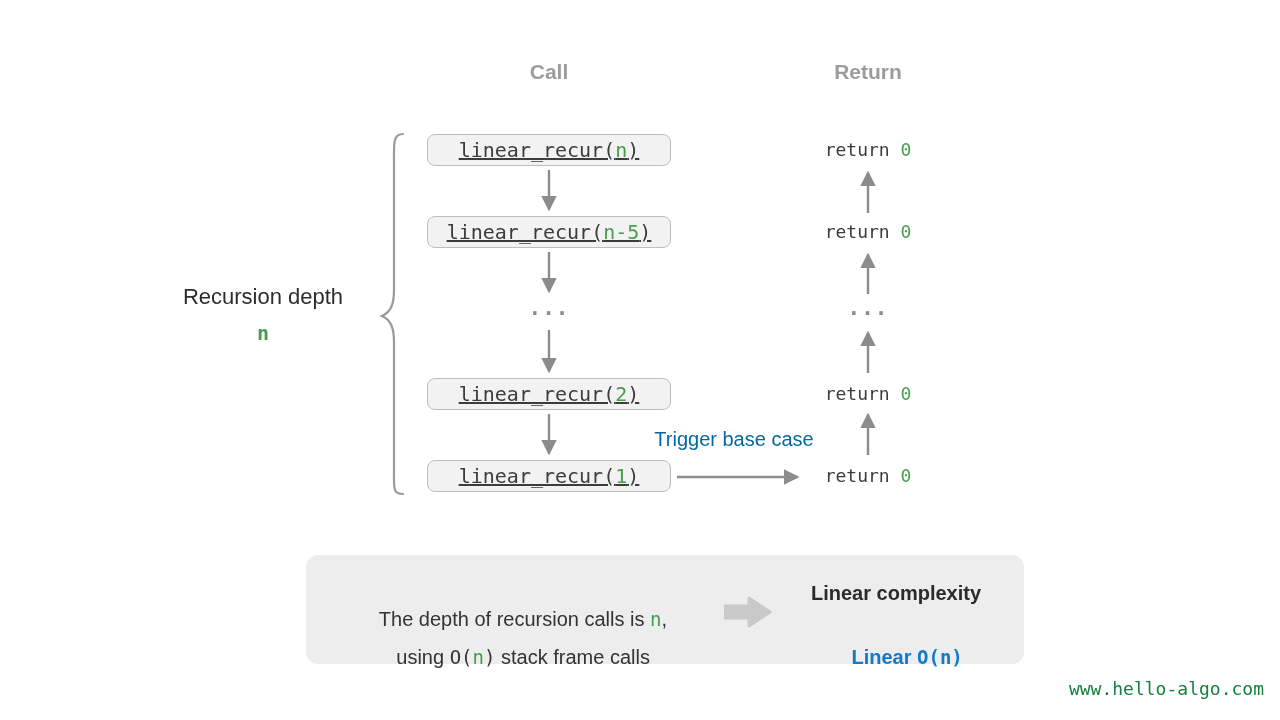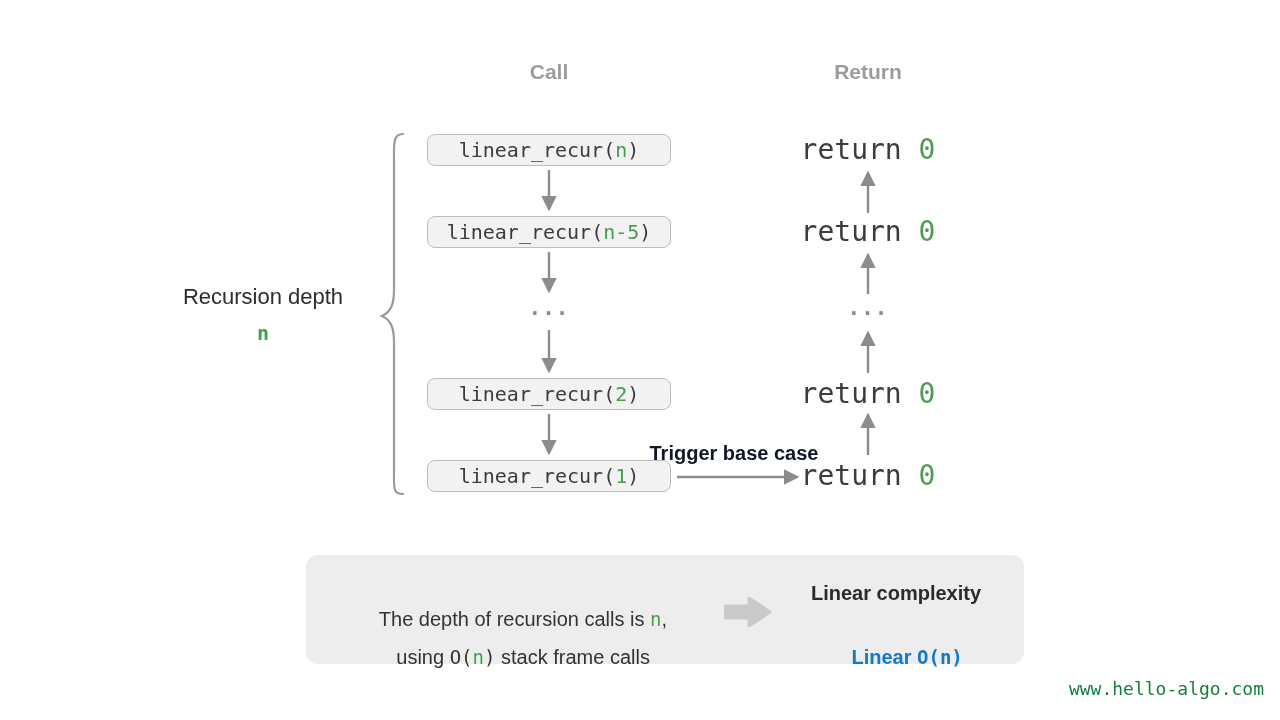--- a/index.html
+++ b/index.html
@@ -15,45 +15,46 @@
   #return-hdr { left:724px; }
 
   .overlay { position:absolute; left:0; top:0; pointer-events:none; }
 
   .codebox {
     position:absolute; left:403px; width:244px; height:32px;
     box-sizing:border-box; background:#f2f2f2; border:1.5px solid #bdbdbd;
     border-radius:8px; display:flex; align-items:center; justify-content:center;
     font-family:"DejaVu Sans Mono", monospace; font-size:20px; color:#3c3c3c;
     white-space:pre;
+    text-decoration:underline;
   }
   .green { color:var(--green); }
   .blue  { color:var(--blue); }
 
   .ret {
     position:absolute; left:744px; width:200px; text-align:center;
-    font-family:"DejaVu Sans Mono", monospace; font-size:28px; color:#3c3c3c;
+    font-family:"DejaVu Sans Mono", monospace; font-size:18px; color:#3c3c3c;
     line-height:26px; white-space:pre;
   }
   .dots {
     position:absolute; width:80px; text-align:center; line-height:24px;
     font-family:"DejaVu Sans Mono", monospace; font-weight:bold;
     font-size:21px; color:#8c8c8c; letter-spacing:1px;
   }
   #depth-label {
     position:absolute; left:119px; top:284px; width:240px; text-align:center;
     font-size:22px; color:#2d2d2d; line-height:26px;
   }
   #depth-n {
     position:absolute; left:119px; top:321px; width:240px; text-align:center;
     font-family:"DejaVu Sans Mono", monospace; font-weight:bold; font-size:20px;
   }
   #trigger {
-    position:absolute; left:600px; top:442px; width:220px; text-align:center;
-    font-size:20px; font-weight:bold; color:#0f172a;
+    position:absolute; left:600px; top:428px; width:220px; text-align:center;
+    font-size:20px; font-weight:normal; color:#0369a1;
   }
   #summary-box {
     position:absolute; left:282px; top:555px; width:718px; height:109px;
     background:#ededed; border-radius:12px;
   }
   .sum-line {
     position:absolute; width:400px; text-align:center; font-size:20px;
     color:#333333; line-height:26px; white-space:pre;
   }
   .sum-line .mono { font-family:"DejaVu Sans Mono", monospace; font-size:19px; }

